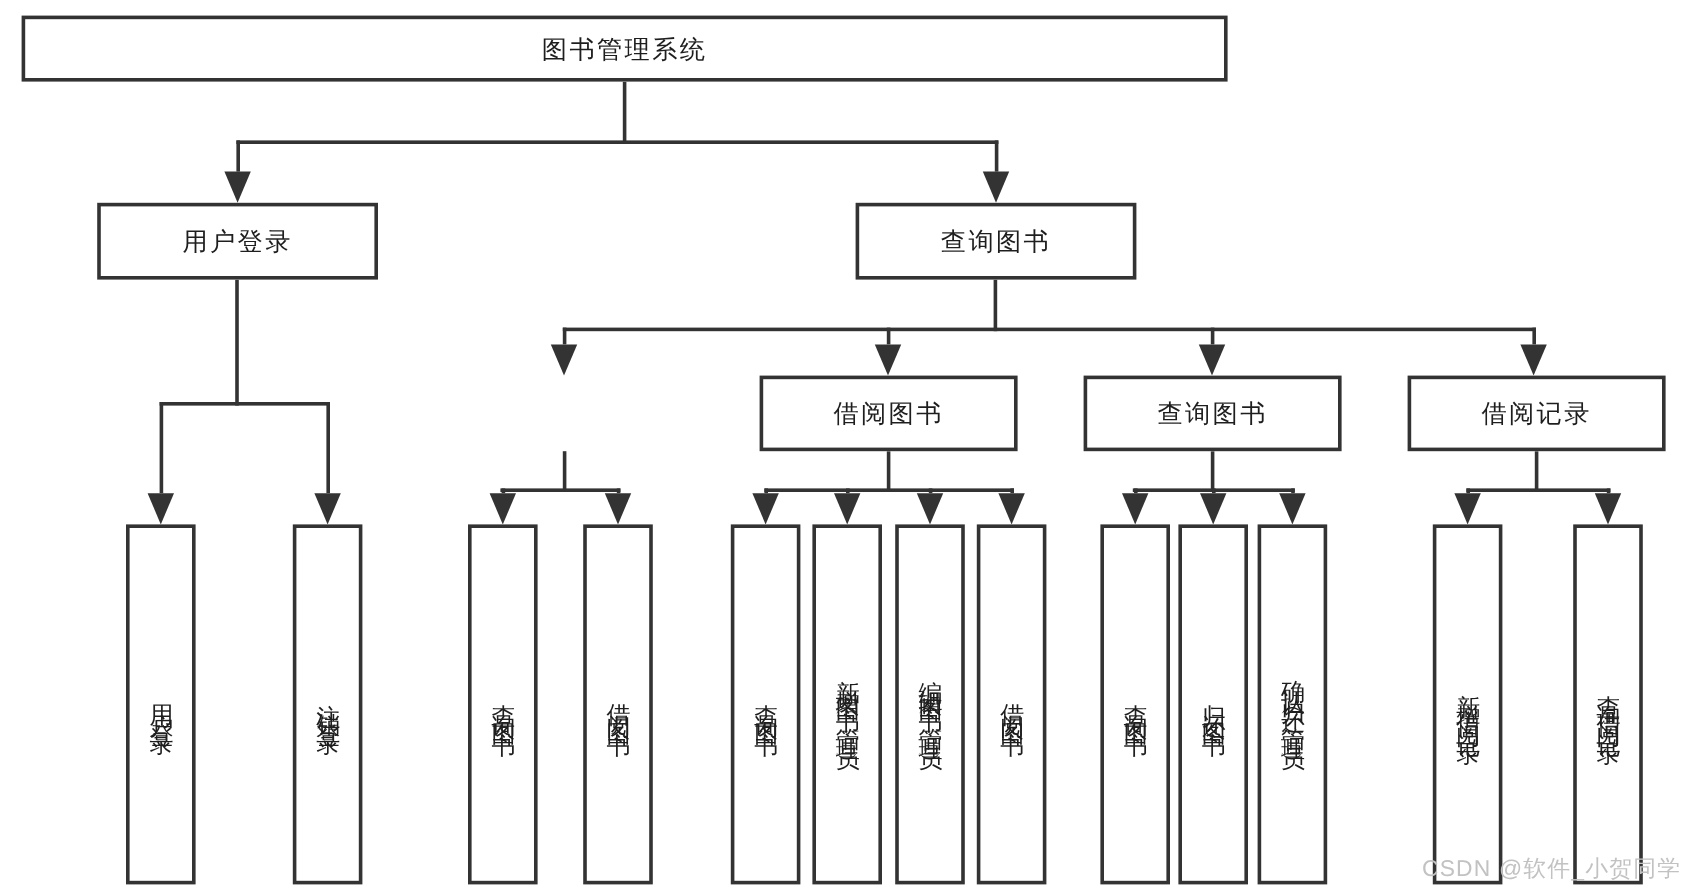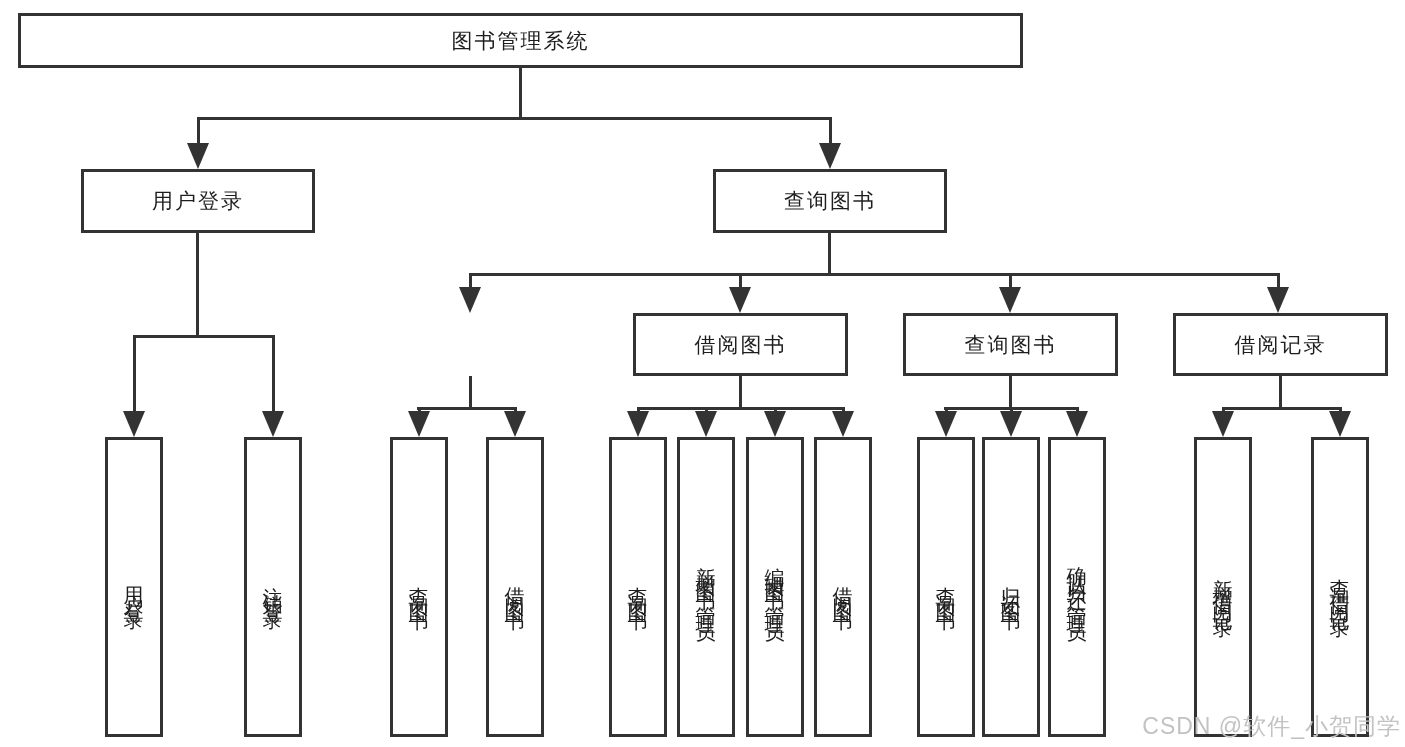--- a/index.html
+++ b/index.html
@@ -57,21 +57,21 @@
   .arrow .head{
     width:0;height:0;
     border-left:11px solid transparent;
     border-right:11px solid transparent;
     border-top:26px solid var(--line);
   }
   .watermark{
     position:absolute;
     right:4px;
     top:711px;
-    font-size:23px;
+    font-size:19px;
     color:var(--wm);
     letter-spacing:1px;
     z-index:5;
     white-space:nowrap;
   }
 </style>
 </head>
 <body>
 
 <div id="stage">

